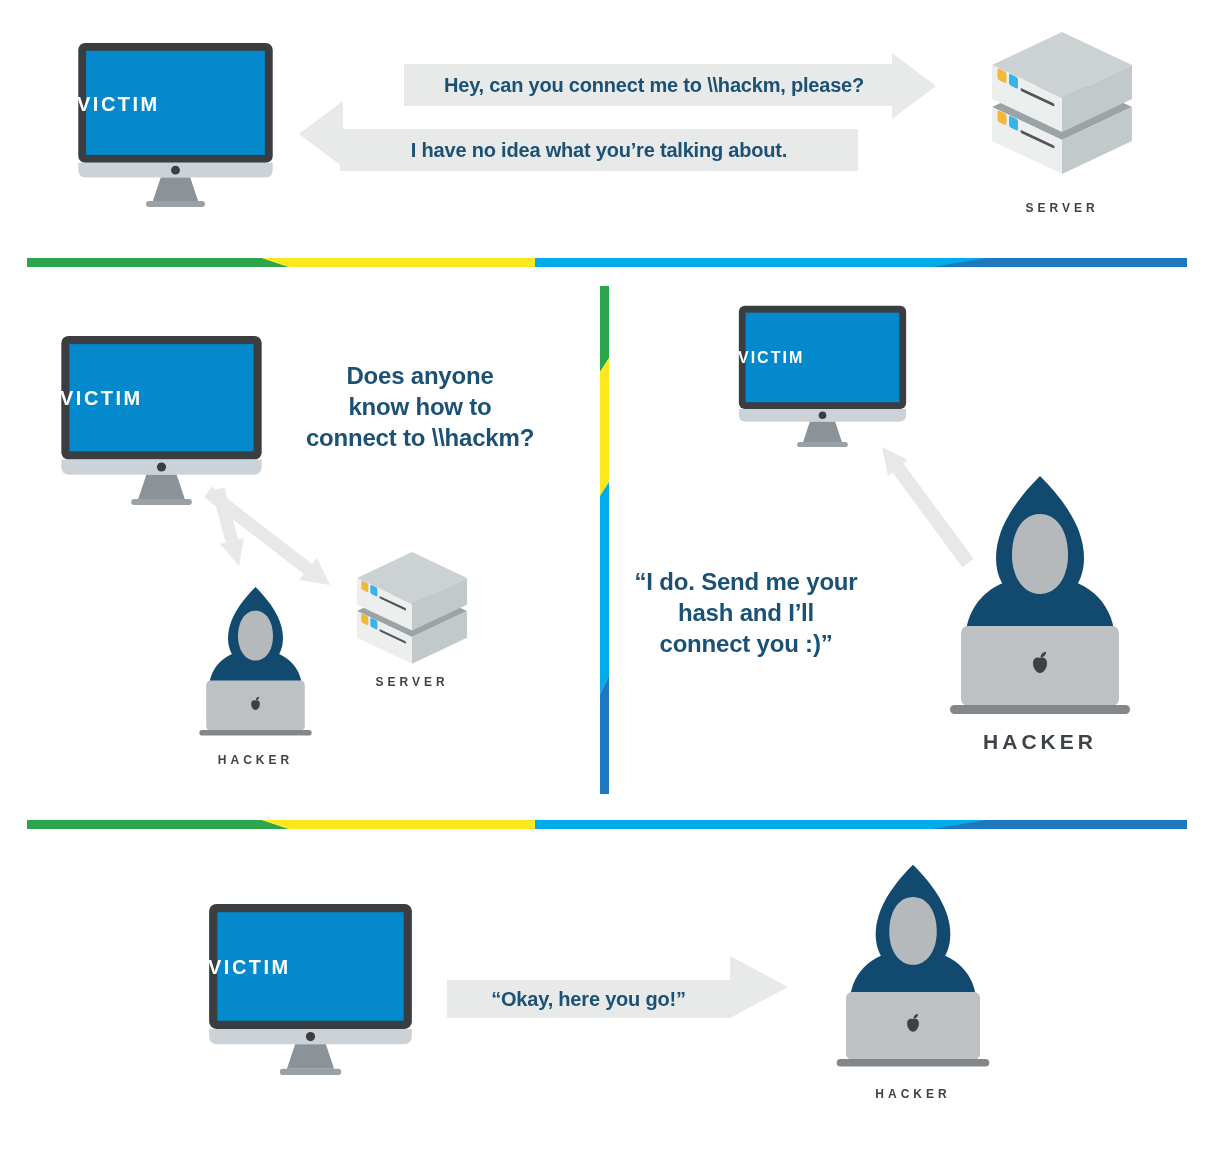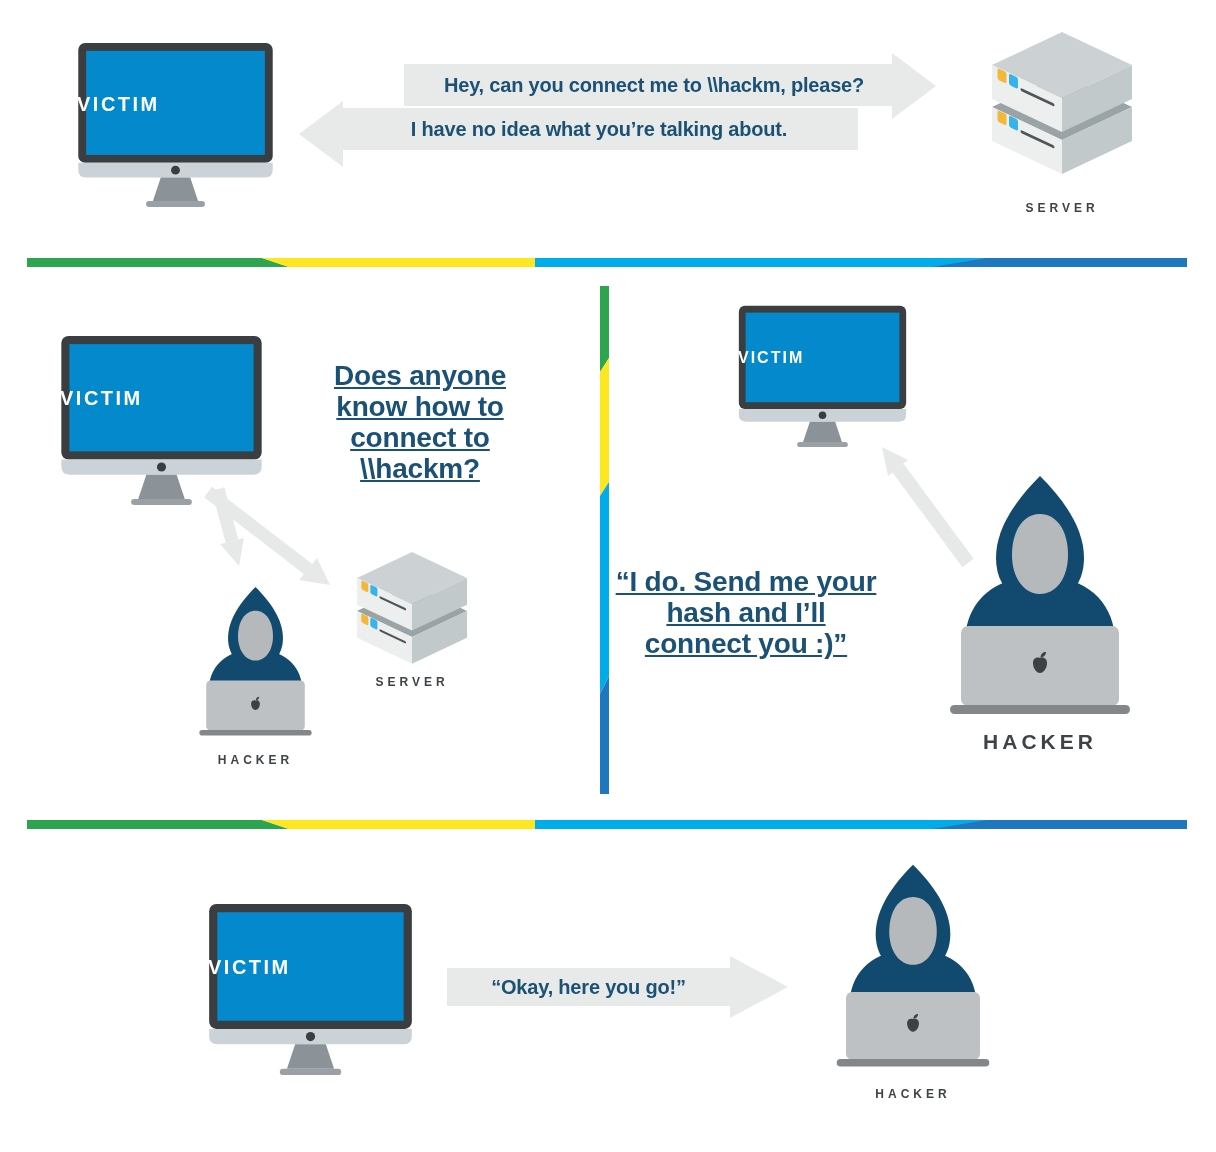--- a/index.html
+++ b/index.html
@@ -13,21 +13,21 @@
     position:absolute;text-align:left;color:#ffffff;font-weight:bold;
     letter-spacing:2.5px;font-size:20px;line-height:24px;
   }
   .screen-label.small{font-size:16px;letter-spacing:2px;}
   .tag{
     position:absolute;text-align:center;color:#3e4347;font-weight:bold;
     font-size:12px;letter-spacing:4px;line-height:24px;
   }
   .msg{
     position:absolute;text-align:center;color:#1a5175;font-weight:bold;
-    font-size:28px;line-height:31px;white-space:pre-line;letter-spacing:-0.2px;text-decoration:underline;
+    font-size:24px;line-height:31px;white-space:pre-line;letter-spacing:-0.2px;
   }
   .h-arrow{position:absolute;}
   .h-arrow .body{
     position:absolute;background:#e8e9e9;display:flex;align-items:center;justify-content:center;
     color:#1a5175;font-weight:bold;font-size:20px;letter-spacing:-0.2px;
   }
   .h-arrow .head{position:absolute;width:0;height:0;border-style:solid;border-color:transparent;}
   .h-arrow .head.right{border-left:44px solid #e8e9e9;border-top-width:33px;border-bottom-width:33px;}
   .h-arrow .head.left{border-right:44px solid #e8e9e9;border-top-width:33px;border-bottom-width:33px;}
   .h-arrow .head.right.bottomsize{border-left:58px solid #e8e9e9;border-top-width:31px;border-bottom-width:31px;}
@@ -94,21 +94,21 @@
     </svg>
     <div class="screen-label" style="left:77px;top:92px;width:197px">VICTIM</div>
 
     <div class="h-arrow" style="left:392px;top:53px">
       <div class="body" style="left:12px;top:11px;width:500px;height:42px">Hey, can you connect me to \\hackm, please?</div>
       <div class="head right" style="left:500px;top:0"></div>
     </div>
 
     <div class="h-arrow" style="left:296px;top:101px">
       <div class="head left" style="left:0;top:0"></div>
-      <div class="body" style="left:44px;top:7px;width:518px;height:42px">I have no idea what you’re talking about.</div>
+      <div class="body" style="left:44px;top:28px;width:518px;height:42px">I have no idea what you’re talking about.</div>
     </div>
 
     <svg class="abs" style="left:987px;top:32px" width="150" height="145">
       <use href="#sym-server"></use>
     </svg>
     <div class="tag" style="left:987px;top:196px;width:150px">SERVER</div>
   </section>
 
   <svg class="abs" style="left:27px;top:258px" width="1160" height="9">
     <polygon points="0,0 235,0 262,9 0,9" fill="#2ba64e"></polygon>
@@ -184,21 +184,21 @@
     <polygon points="960,0 1160,0 1160,9 905,9" fill="#1e78bf"></polygon>
   </svg>
 
   <section>
     <svg class="abs" style="left:208px;top:903px" width="205" height="172">
       <use href="#sym-monitor"></use>
     </svg>
     <div class="screen-label" style="left:208px;top:955px;width:205px">VICTIM</div>
 
     <div class="h-arrow" style="left:447px;top:956px">
-      <div class="body" style="left:0;top:12px;width:283px;height:38px">“Okay, here you go!”</div>
+      <div class="body" style="left:0;top:24px;width:283px;height:38px">“Okay, here you go!”</div>
       <div class="head right bottomsize" style="left:283px;top:0"></div>
     </div>
 
     <svg class="abs" style="left:828px;top:858px" width="170" height="212">
       <use href="#sym-hacker"></use>
     </svg>
     <div class="tag" style="left:823px;top:1082px;width:180px">HACKER</div>
   </section>
 
 </div>

